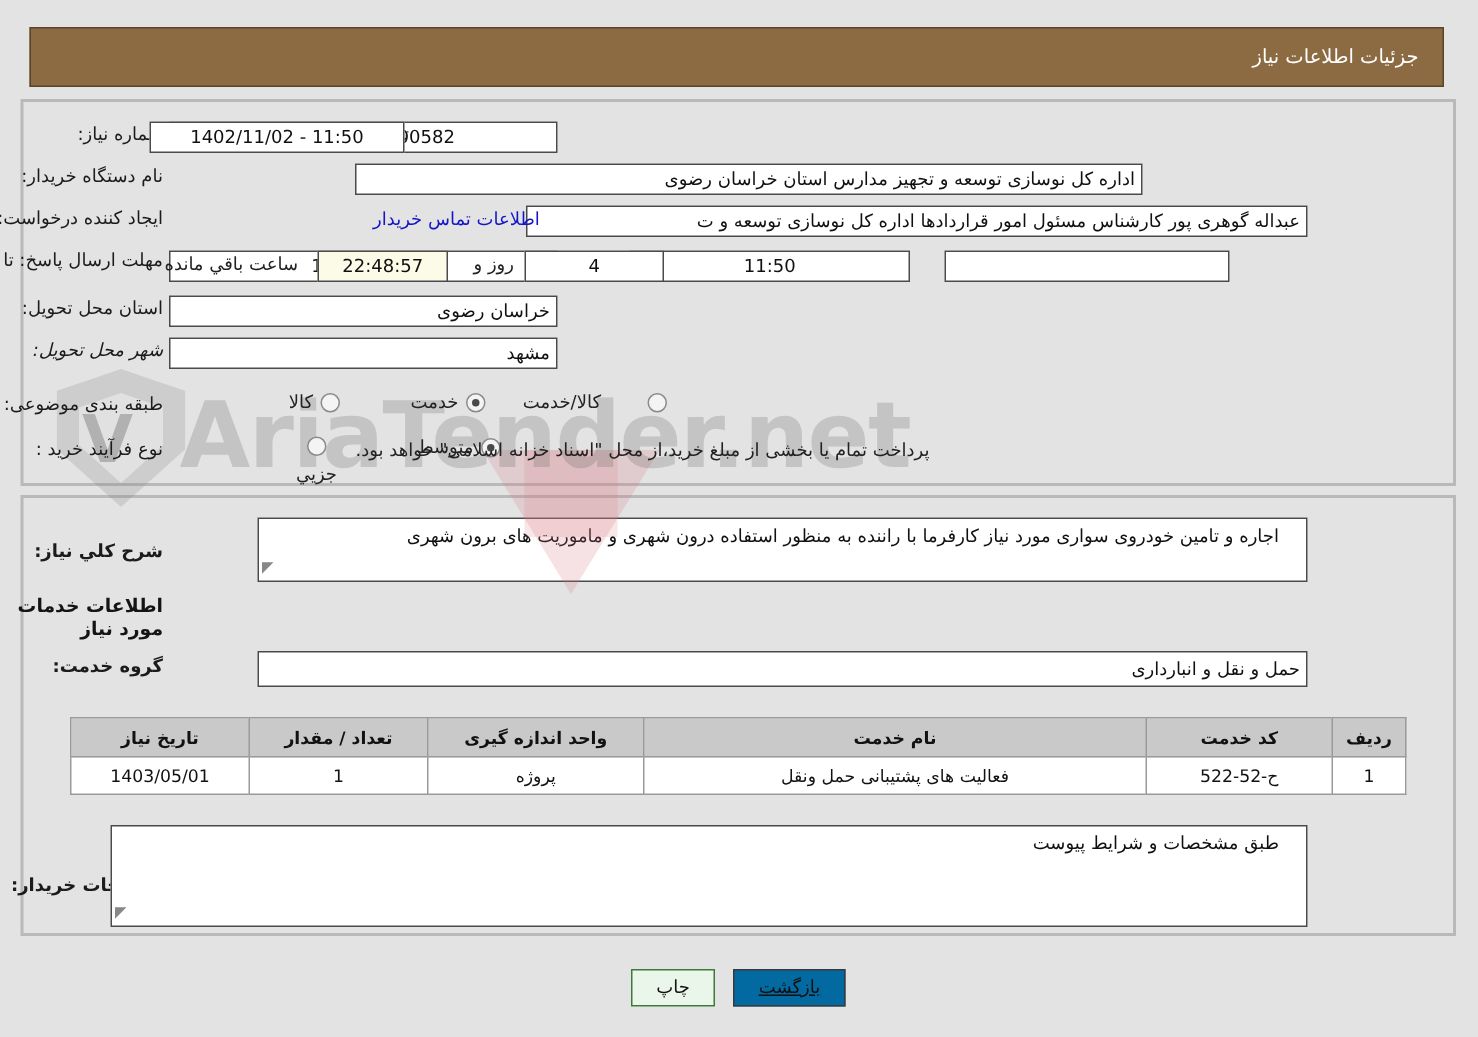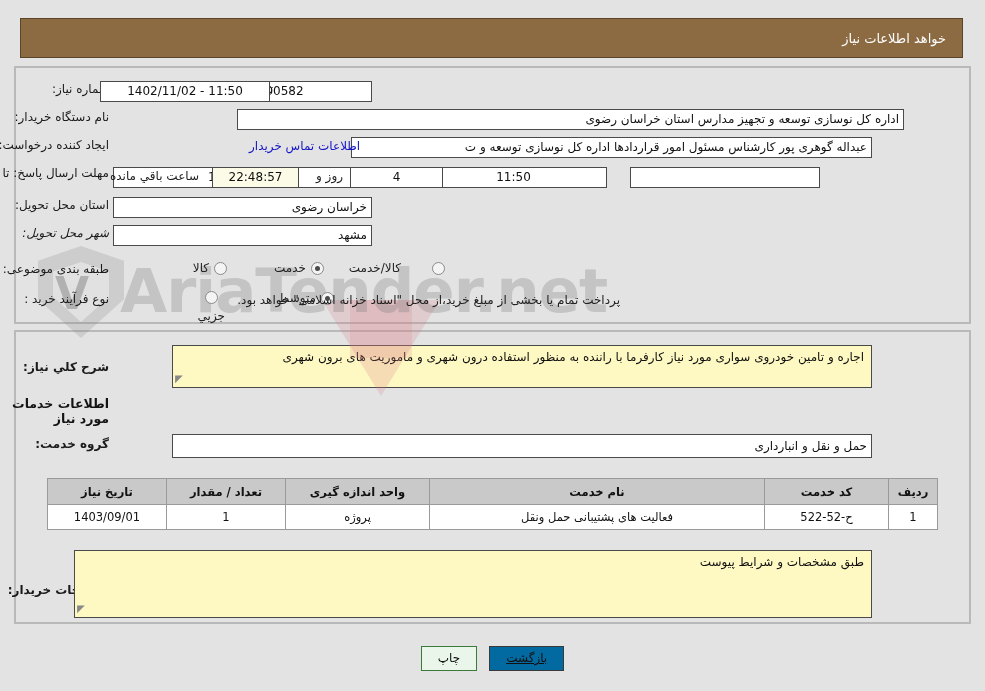--- a/index.html
+++ b/index.html
@@ -102,22 +102,22 @@
   }
   .radio.on::after{
     content:"";position:absolute;left:3px;top:3px;
     width:5px;height:5px;border-radius:50%;background:#4a4a4a;
   }
   .radio-group{display:flex;align-items:center;gap:5px;}
   .radio-group .rl{font-size:12px;white-space:nowrap;}
 
   
   .ta{
-    border:1px solid #4a4a4a;background:#fef9c3;box-sizing:border-box;
-    font-size:12px;color:#101010;padding:3px 7px;
+    border:1px solid #4a4a4a;background:#ffffff;box-sizing:border-box;
+    font-size:12px;color:#101010;padding:3px 18px;
     position:relative;overflow:hidden;text-align:right;line-height:17px;
   }
   .ta .grip{
     position:absolute;left:2px;bottom:0px;font-size:10px;color:#888;
     transform:scaleX(-1);
   }
 
   
   .sec-h{
     position:absolute;font-weight:bold;font-size:12.5px;color:#141414;
@@ -158,39 +158,39 @@
 <div id="watermark">
   <div class="wm-shield"></div>
   <div class="wm-shield-inner"></div>
   <div class="wm-v">V</div>
   <div class="wm-red"></div>
   <div class="wm-red2"></div>
   <div class="wm-text">AriaTender.net</div>
 </div>
 
 <div class="page-header">
-  <span class="title">خواهد اطلاعات نیاز</span>
+  <span class="title">جزئیات اطلاعات نیاز</span>
 </div>
 
 <div class="panel" id="panel-top"></div>
 
 <div class="row" style="top:82px;right:876px;width:92px;z-index:3;">
   <span class="lbl">شماره نیاز:</span>
 </div>
 <div class="fld center" style="position:absolute;top:81px;right:613px;width:259px;z-index:3;">1102004542000582</div>
 
 <div class="row" style="top:82px;right:712px;z-index:3;">
   <span class="lbl">تاریخ و ساعت اعلان عمومي:</span>
 </div>
 <div class="fld center" style="position:absolute;top:81px;left:100px;width:170px;z-index:3;">11:50 - 1402/11/02</div>
 
 <div class="row" style="top:110px;right:876px;z-index:3;">
   <span class="lbl">نام دستگاه خریدار:</span>
 </div>
-<div class="fld right" style="position:absolute;top:109px;left:237px;width:667px;z-index:3;">اداره کل نوسازی  توسعه و تجهیز مدارس استان خراسان رضوی</div>
+<div class="fld right" style="position:absolute;top:109px;left:237px;width:525px;z-index:3;">اداره کل نوسازی  توسعه و تجهیز مدارس استان خراسان رضوی</div>
 
 <div class="row" style="top:138px;right:876px;z-index:3;">
   <span class="lbl">ایجاد کننده درخواست:</span>
 </div>
 <div class="fld right" style="position:absolute;top:137px;left:351px;width:521px;z-index:3;">عبداله گوهری پور کارشناس مسئول امور قراردادها  اداره کل نوسازی  توسعه و ت</div>
 <div style="position:absolute;top:139px;left:249px;z-index:3;">
   <span class="link">اطلاعات تماس خریدار</span>
 </div>
 
 <div class="row" style="top:166px;right:876px;width:100px;display:block;text-align:left;z-index:3;">
@@ -280,21 +280,21 @@
       <th style="width:110px;">تاریخ نیاز</th>
     </tr>
   </thead>
   <tbody>
     <tr>
       <td>1</td>
       <td>ح-52-522</td>
       <td>فعالیت های پشتیبانی حمل ونقل</td>
       <td>پروژه</td>
       <td>1</td>
-      <td>1403/09/01</td>
+      <td>1403/05/01</td>
     </tr>
   </tbody>
 </table>
 
 <div style="position:absolute;top:583px;right:876px;z-index:3;">
   <span class="lbl lbl-b">توضیحات خریدار:</span>
 </div>
 <div class="ta" style="position:absolute;top:550px;left:74px;width:798px;height:68px;z-index:3;">
   <span>طبق مشخصات و شرایط پیوست</span>
   <span class="grip">◥</span>

